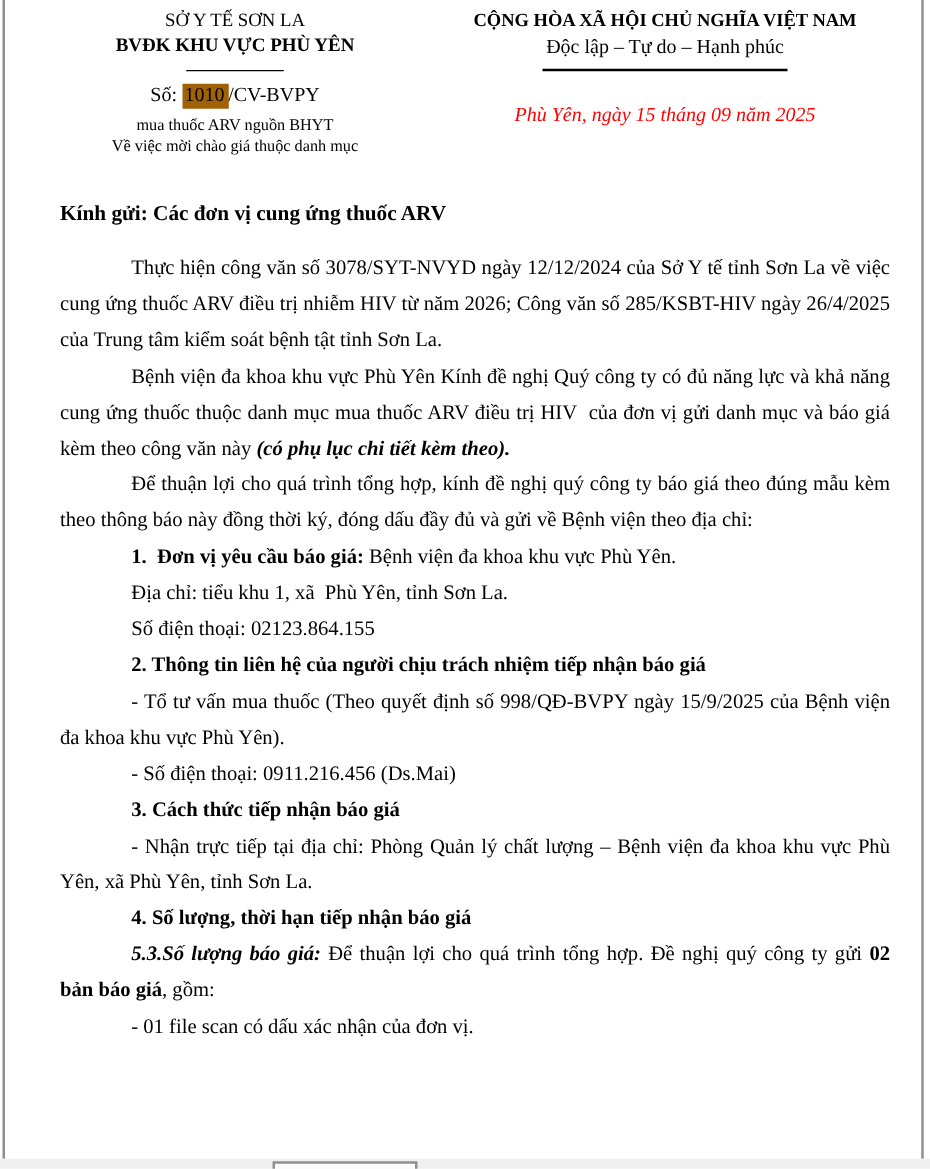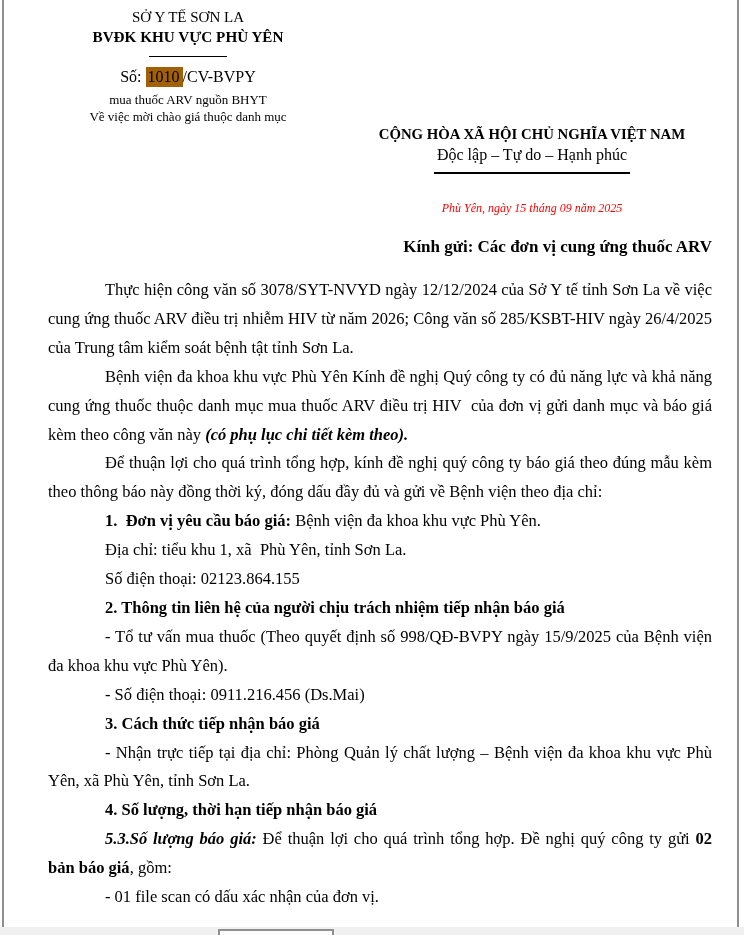--- a/index.html
+++ b/index.html
@@ -16,40 +16,40 @@
   .page-border.left  { left: 2px; }
   .page-border.right { left: 737px; }
 
   .content {
     position: absolute;
     left: 48px; top: 8px;
     width: 664px;
   }
 
   
-  .header { display: flex; flex-direction: column; }
+  .header { display: flex; }
   .header-left { width: 280px; text-align: center; }
   .header-right { width: 360px; margin-left: auto; text-align: center; }
 
   .org-parent   { font-size: 15px; line-height: 19px; }
   .org-name     { font-size: 15.2px; font-weight: bold; line-height: 20px; }
   .rule-short   { width: 78px;  height: 0; border-top: 1.6px solid #000; margin: 9px auto 9px; }
   .rule-long    { width: 196px; height: 0; border-top: 2px solid #000; margin: 7px auto 0; }
   .doc-number   { font-size: 16px; line-height: 21px; }
   .hl-field     { background: #a16207; padding: 1px 3px 2px 2px; }
   .subject      { font-size: 13px; line-height: 16.5px; margin-top: 5px; }
 
   .national-title { font-size: 14.8px; font-weight: bold; line-height: 19px; }
   .national-motto { font-size: 16px; font-weight: normal; line-height: 21px; text-align: center; }
-  .date-line    { font-size: 12px; font-style: italic; color: #ff0000; margin-top: 27px; }
+  .date-line    { font-size: 16px; font-style: italic; color: #ff0000; margin-top: 27px; }
 
   
   .salutation {
-    text-align: right; font-weight: bold; font-size: 17px;
-    margin-top: 21px;
+    text-align: left; font-weight: bold; font-size: 17px;
+    margin-top: 36px;
   }
   .body-text { margin-top: 19px; }
   .para {
     font-size: 16.5px;
     line-height: 28.9px;
     text-align: justify;
     text-indent: 57px;
     white-space: pre-wrap;
     margin: 0;
   }

